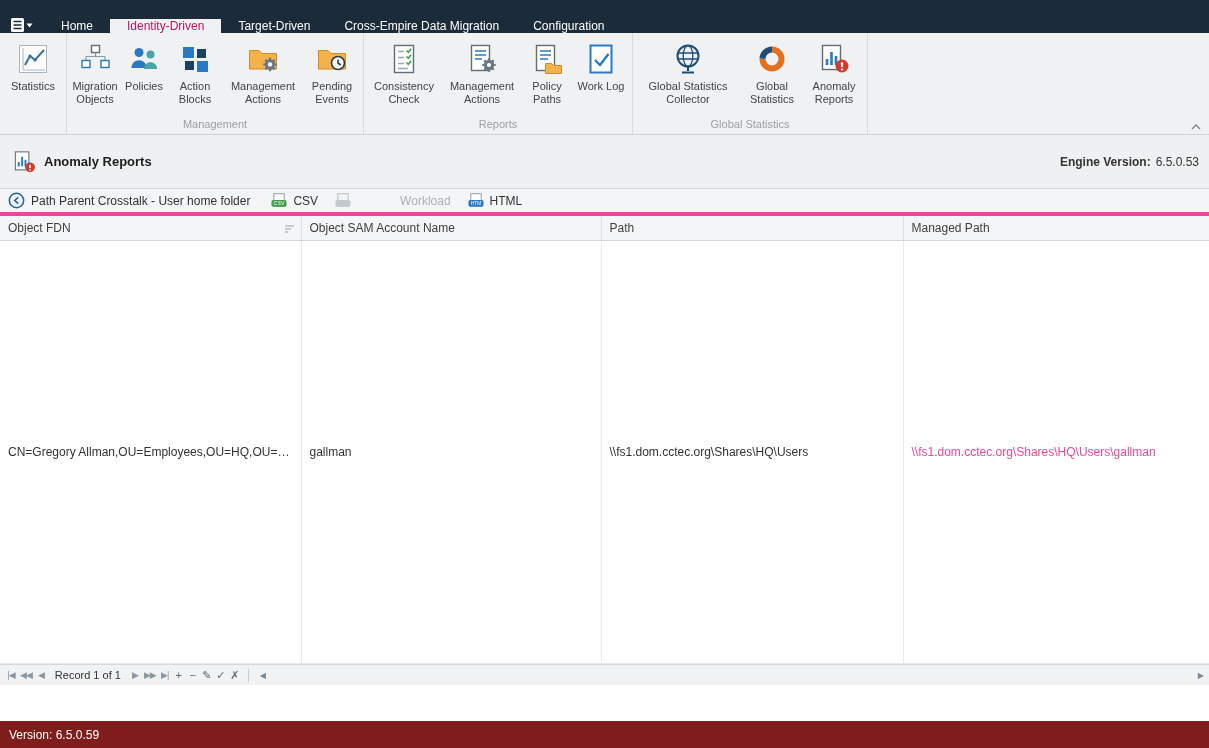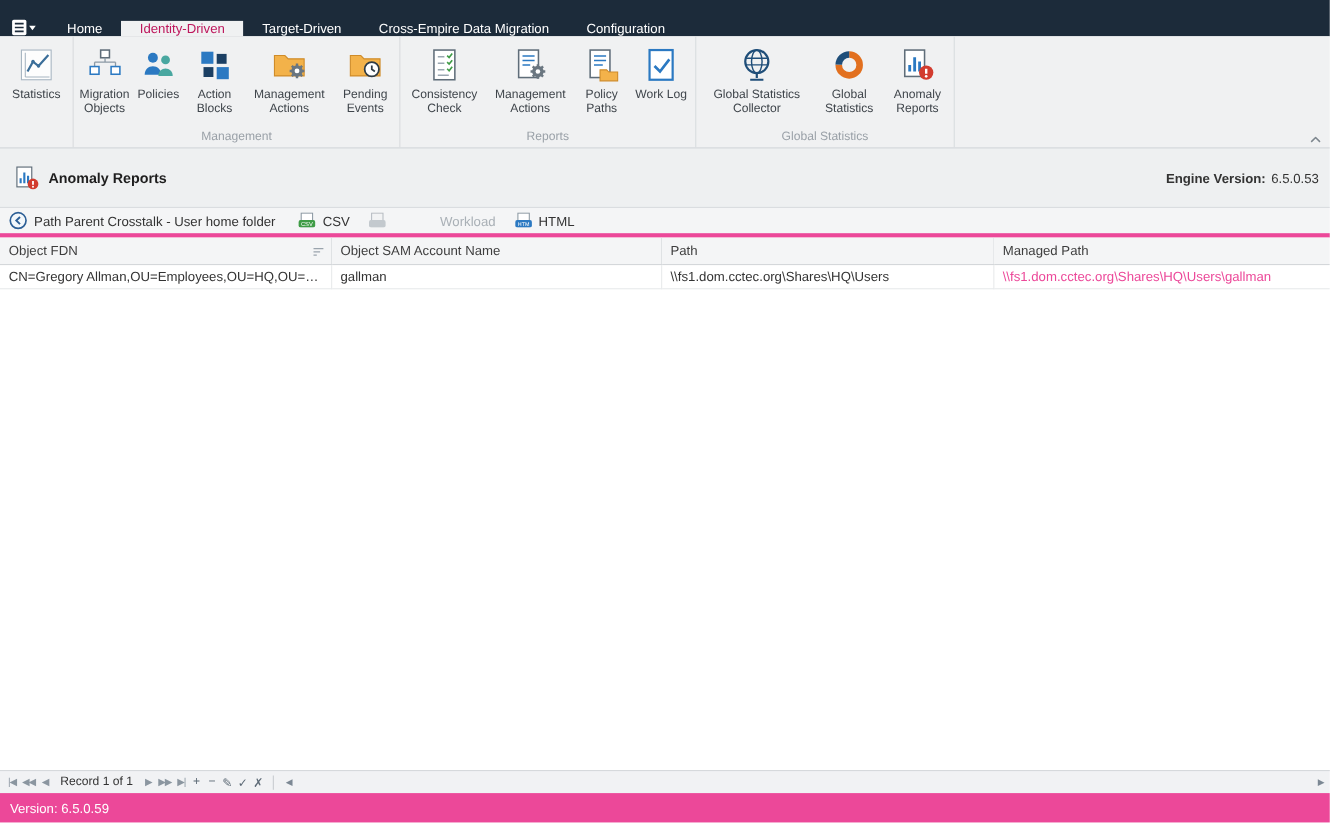--- a/index.html
+++ b/index.html
@@ -35,40 +35,40 @@
   
   .toolbar { height:28px; background:#f4f5f6; border-top:1px solid #d8dbde; border-bottom:4px solid #ec4899; display:flex; align-items:center; padding:0 8px; flex:0 0 auto; }
   .backbtn { display:flex; align-items:center; gap:6px; font-size:12px; color:#333; cursor:pointer; white-space:nowrap; }
   .tbtn { display:flex; align-items:center; gap:5px; font-size:12px; color:#333; padding:3px 6px; cursor:pointer; white-space:nowrap; }
   .tbtn.disabled { color:#a9b0b6; cursor:default;gap:48px; }
   .tbtn-csv { margin-left:14px; }
   .tbtn + .tbtn { margin-left:4px; }
   .iconbox { display:flex; line-height:0; }
 
   
-  .content { flex:1; background:#fff; display:flex; flex-direction:column; overflow:hidden; }
+  .content { flex:1; background:#fff; display:flex; overflow:hidden; }
   table.grid { border-collapse:collapse; table-layout:fixed; width:1209px; font-size:12px; }
   .grid th { background:#f4f5f6; border-right:1px solid #dcdfe1; border-bottom:1px solid #d4d7da; height:24px; font-weight:normal; text-align:left; padding:0 8px; color:#3e3e3e; position:relative; white-space:nowrap; overflow:hidden; }
   .grid td { border-right:1px solid #e8eaec; border-bottom:1px solid #e8eaec; height:22px; padding:0 8px; color:#333; white-space:nowrap; overflow:hidden; text-overflow:ellipsis; }
   .grid td.managed { color:#ec4899; }
   .grid th:last-child, .grid td:last-child { border-right:none; }
   .sorticon { position:absolute; right:6px; top:8px; line-height:0; }
 
   
   .recordnav { height:21px; background:#f1f2f4; border-top:1px solid #d6d9dc; display:flex; align-items:center; font-size:10px; color:#8b96a0; flex:0 0 auto; padding-left:4px; }
   .navbtn { min-width:14px; text-align:center; padding:0 2px; cursor:pointer; font-size:9px; letter-spacing:-1px; color:#8b96a0; }
   .navbtn.sym { font-size:11px; letter-spacing:0; color:#5d6a76; }
   .navtext { color:#333; font-size:11px; margin:0 7px; white-space:nowrap; }
   .navsep { width:1px; height:13px; background:#c9cdd1; margin:0 6px; }
   .scrolltrack { flex:1; display:flex; align-items:center; align-self:stretch; }
   .scrollarrow { font-size:8px; color:#7c8894; padding:0 5px; cursor:pointer; }
   .scroll-fill { flex:1; height:100%; }
 
   
-  .statusbar { height:27px; background:#ec4899; color:#fff; display:flex; align-items:center; padding:0 9px; font-size:12px; flex:0 0 auto; }
+  .statusbar { height:27px; background:#7f1d1d; color:#fff; display:flex; align-items:center; padding:0 9px; font-size:12px; flex:0 0 auto;margin-top:36px; }
 </style>
 </head>
 <body>
 
 <div class="app">
 
   <div class="topbar">
     <div class="menu-btn">
       <span class="iconbox">
         <svg width="24" height="16" viewBox="0 0 24 16">

